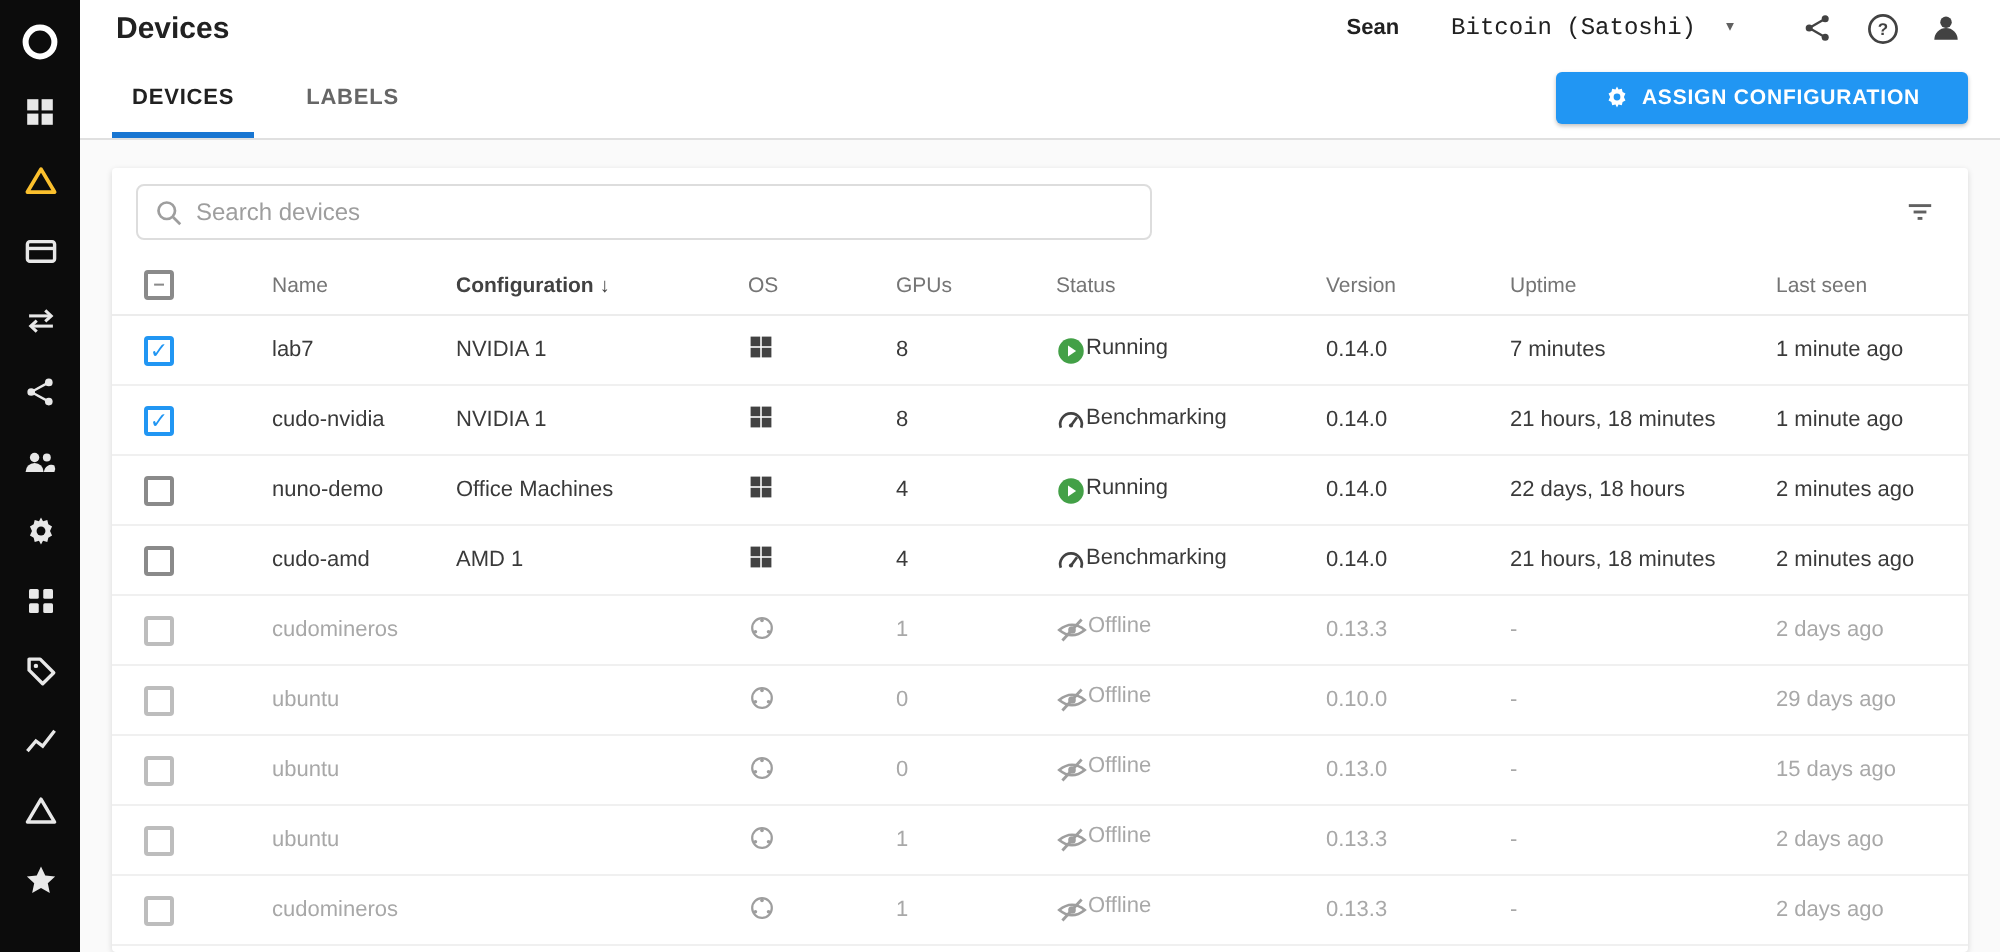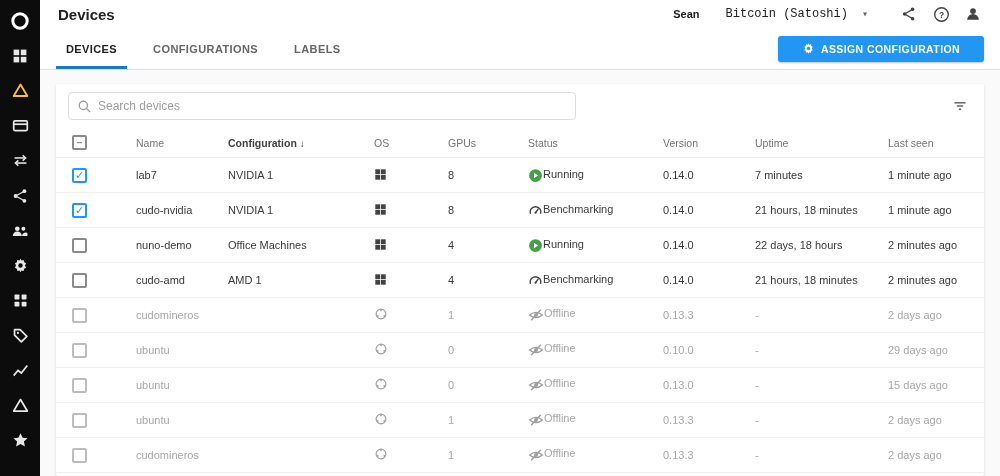--- a/index.html
+++ b/index.html
@@ -196,23 +196,20 @@
           </svg>
       </div>
     </header>
 
     <div class="tabsrow">
       <div class="tabs">
         <div class="tab active">
             <span>DEVICES</span>
           </div>
         <div class="tab">
-            <span>CONFIGURATIONS</span>
-          </div>
-        <div class="tab">
             <span>LABELS</span>
           </div>
       </div>
       <div class="spacer"></div>
       <button class="assign-btn">
         <svg width="13" height="13" viewBox="0 0 20 20" fill="#fff">
             <path d="M10 2 l1.2 2.2 2.5-.6 .6 2.5 2.2 1.2 -1.2 2.7 1.2 2.7 -2.2 1.2 -.6 2.5 -2.5-.6 L10 18 l-1.2-2.2 -2.5.6 -.6-2.5 -2.2-1.2 1.2-2.7 -1.2-2.7 2.2-1.2 .6-2.5 2.5.6 Z"></path>
             <circle cx="10" cy="10" r="2.6" fill="#2196f3"></circle>
           </svg>
         <span>ASSIGN CONFIGURATION</span>

